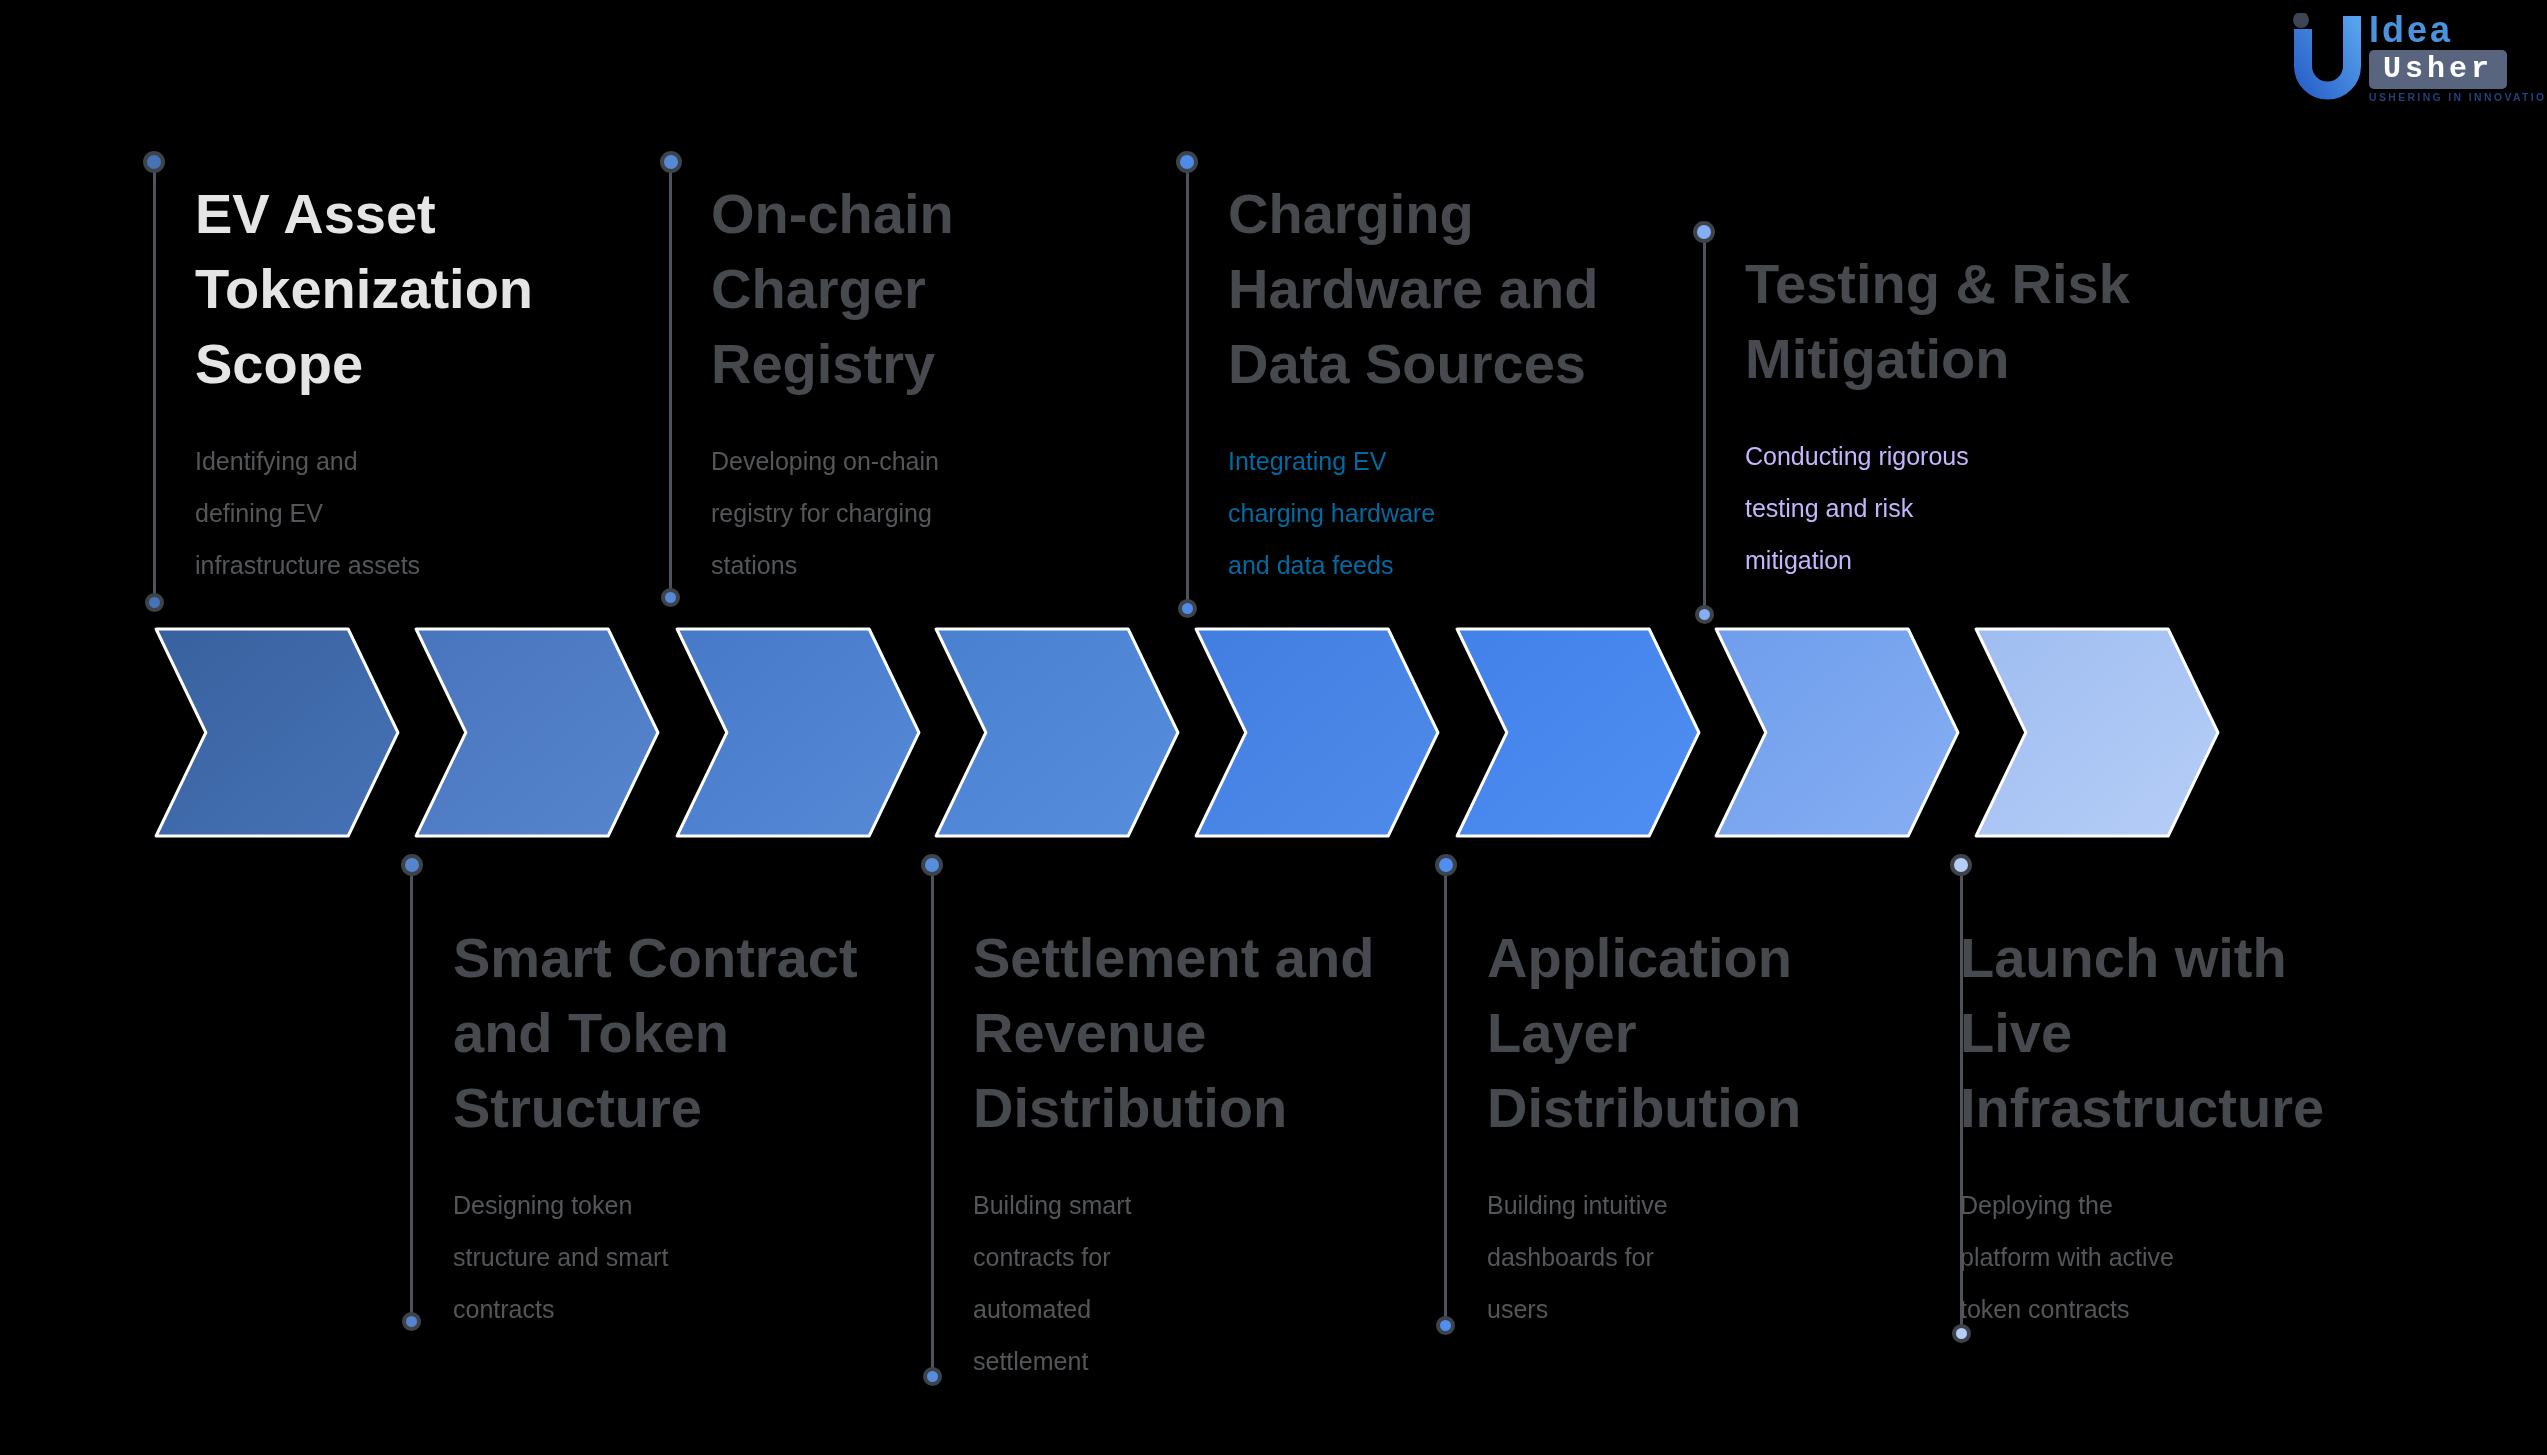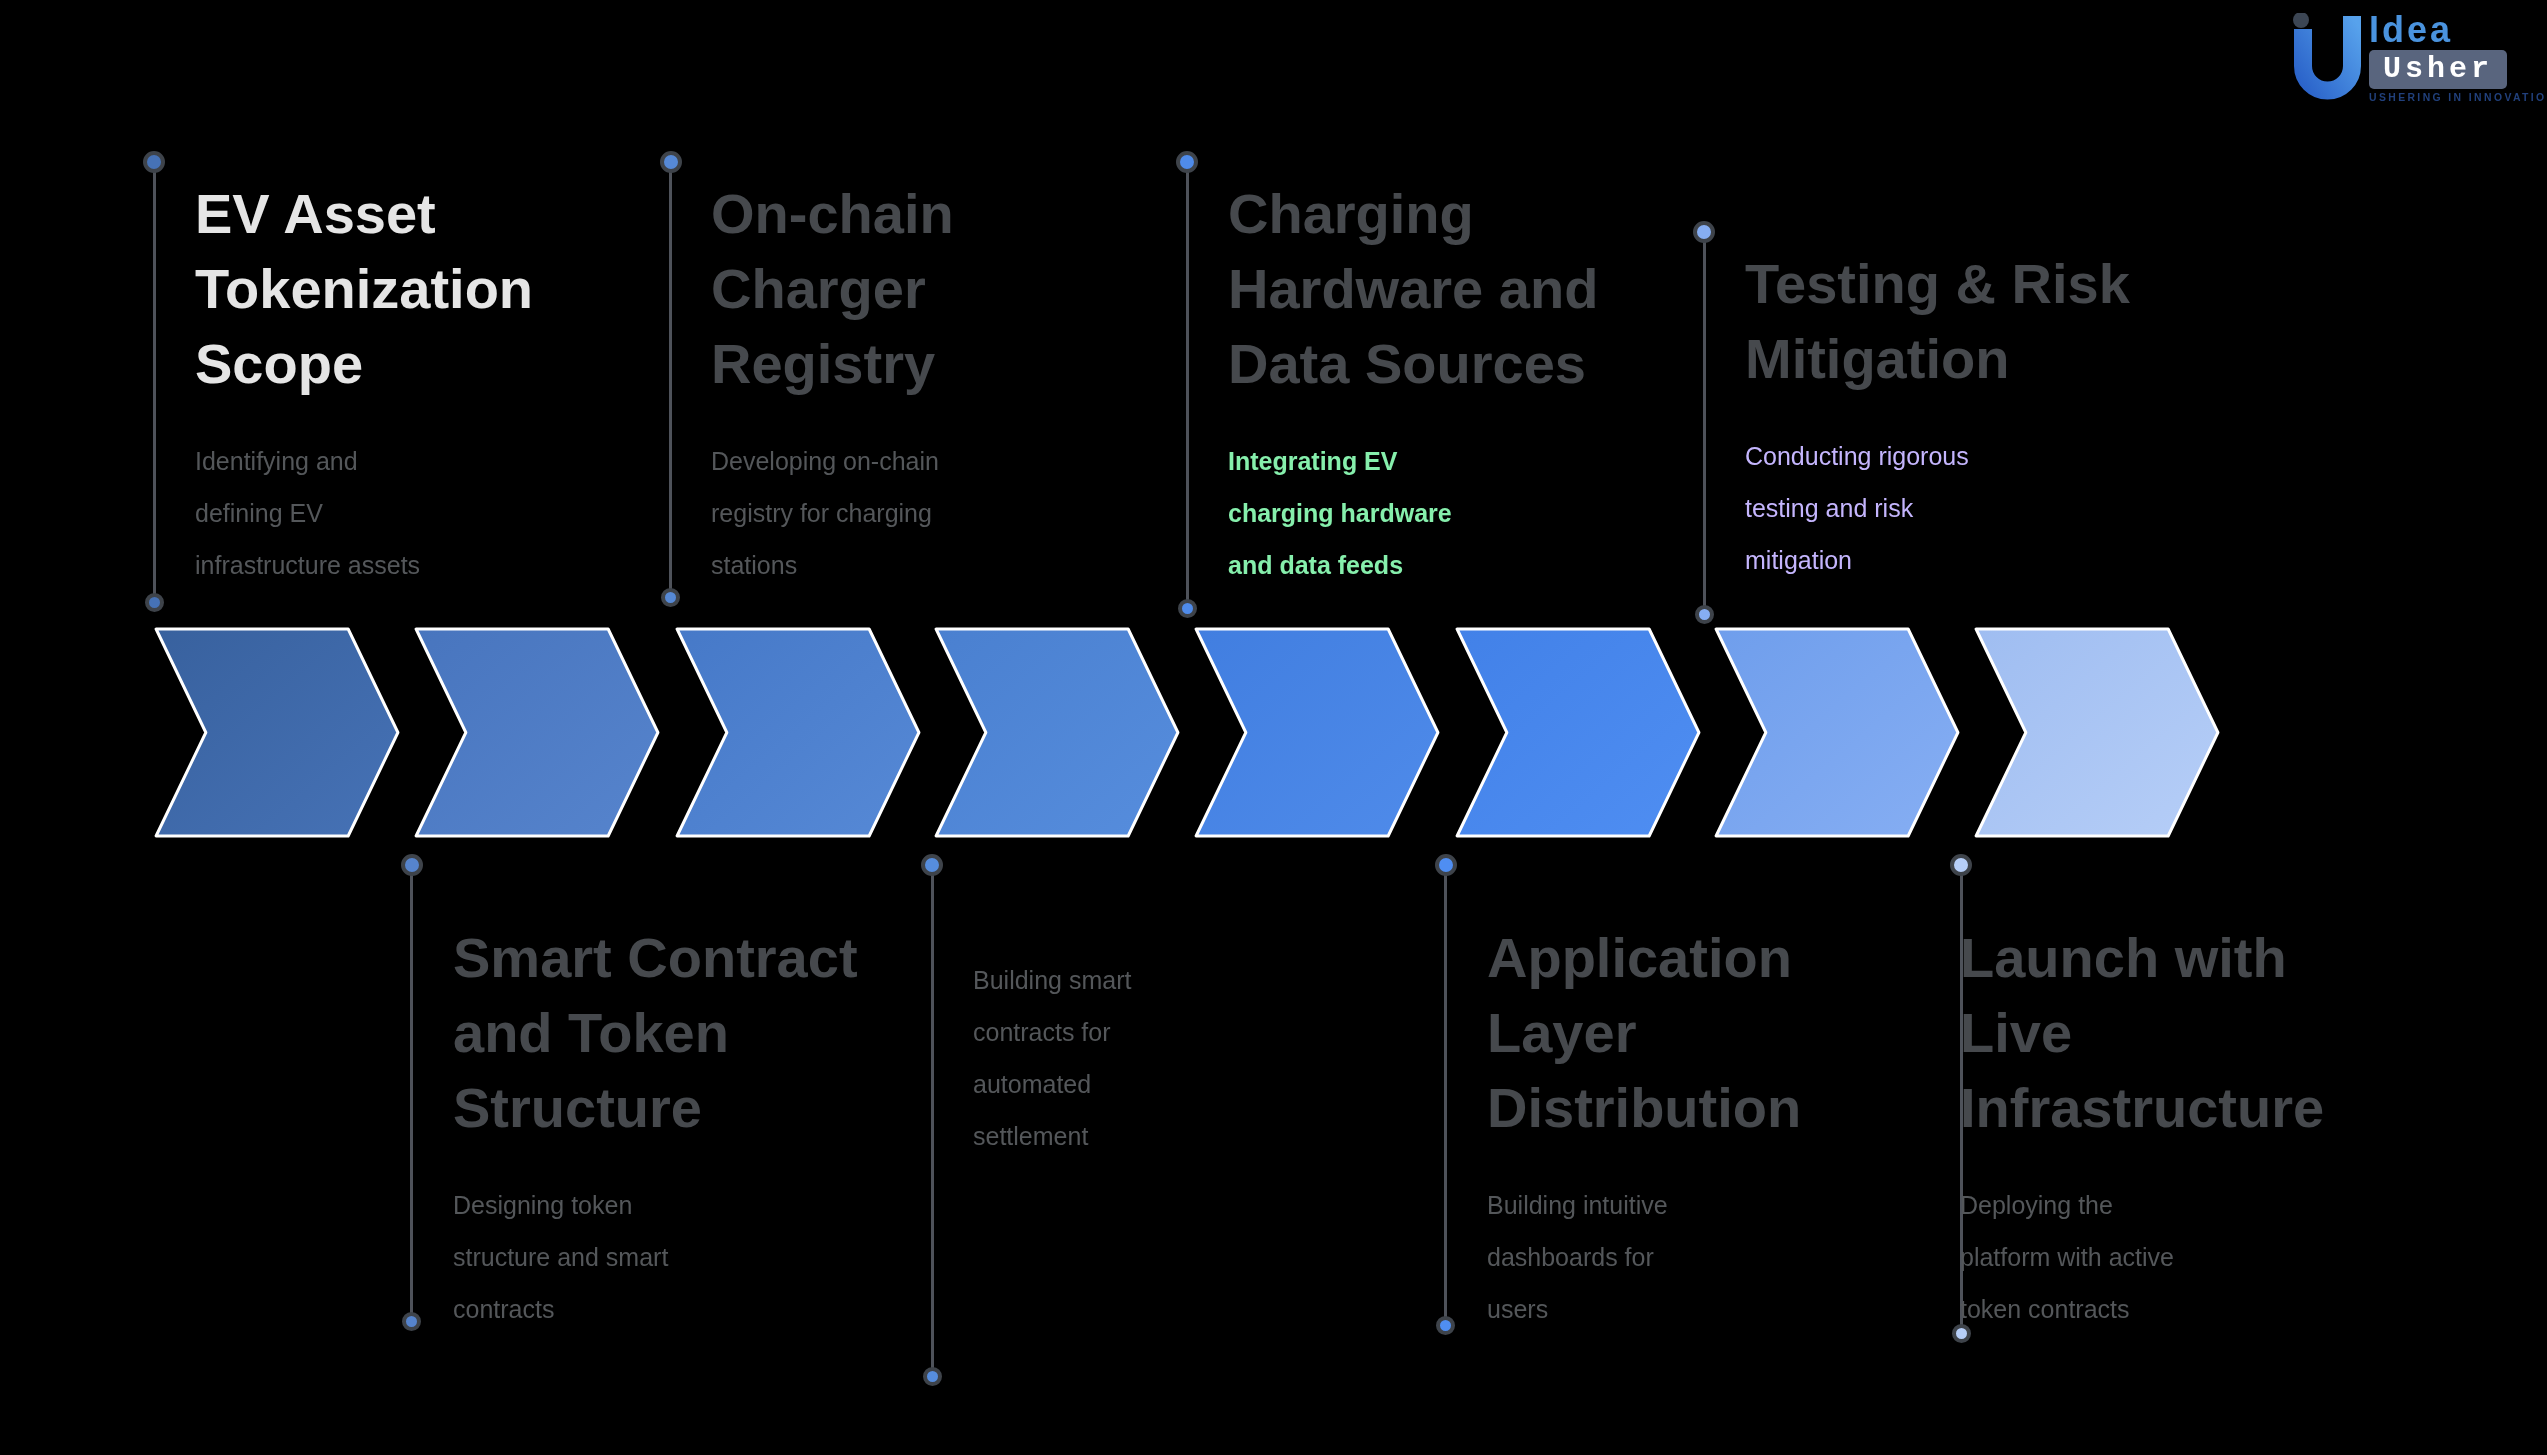--- a/index.html
+++ b/index.html
@@ -161,35 +161,38 @@
           <p class="step-subtitle" style="color: rgb(84, 87, 90);">Developing on-chain
 registry for charging
 stations</p>
         </div>
       </div>
       <div>
         <div class="connector-line" style="left: 931px; top: 865px; height: 511px; background: rgb(78, 82, 90);"></div>
         <span class="dot start" style="left: 921px; top: 854px; background: rgb(86, 141, 221); border-color: rgb(62, 67, 74);"></span>
         <span class="dot end" style="left: 923px; top: 1367px; background: rgb(86, 141, 221); border-color: rgb(62, 67, 74);"></span>
         <div class="step-text" style="left: 973px; top: 920px;">
+          <h3 class="step-title" style="color: rgb(70, 73, 77);">Settlement and
+Revenue
+Distribution</h3>
           <p class="step-subtitle" style="color: rgb(84, 87, 90);">Building smart
 contracts for
 automated
 settlement</p>
         </div>
       </div>
       <div>
         <div class="connector-line" style="left: 1186px; top: 162px; height: 447px; background: rgb(78, 82, 90);"></div>
         <span class="dot start" style="left: 1176px; top: 151px; background: rgb(79, 139, 234); border-color: rgb(62, 67, 74);"></span>
         <span class="dot end" style="left: 1178px; top: 599px; background: rgb(79, 139, 234); border-color: rgb(62, 67, 74);"></span>
         <div class="step-text" style="left: 1228px; top: 176px;">
           <h3 class="step-title" style="color: rgb(70, 73, 77);">Charging
 Hardware and
 Data Sources</h3>
-          <p class="step-subtitle" style="color: #86efac; font-weight: bold;">Integrating EV
+          <p class="step-subtitle" style="color: #0369a1;">Integrating EV
 charging hardware
 and data feeds</p>
         </div>
       </div>
       <div>
         <div class="connector-line" style="left: 1444px; top: 865px; height: 461px; background: rgb(78, 82, 90);"></div>
         <span class="dot start" style="left: 1435px; top: 854px; background: rgb(79, 142, 242); border-color: rgb(62, 67, 74);"></span>
         <span class="dot end" style="left: 1436px; top: 1316px; background: rgb(79, 142, 242); border-color: rgb(62, 67, 74);"></span>
         <div class="step-text" style="left: 1487px; top: 920px;">
           <h3 class="step-title" style="color: rgb(70, 73, 77);">Application

